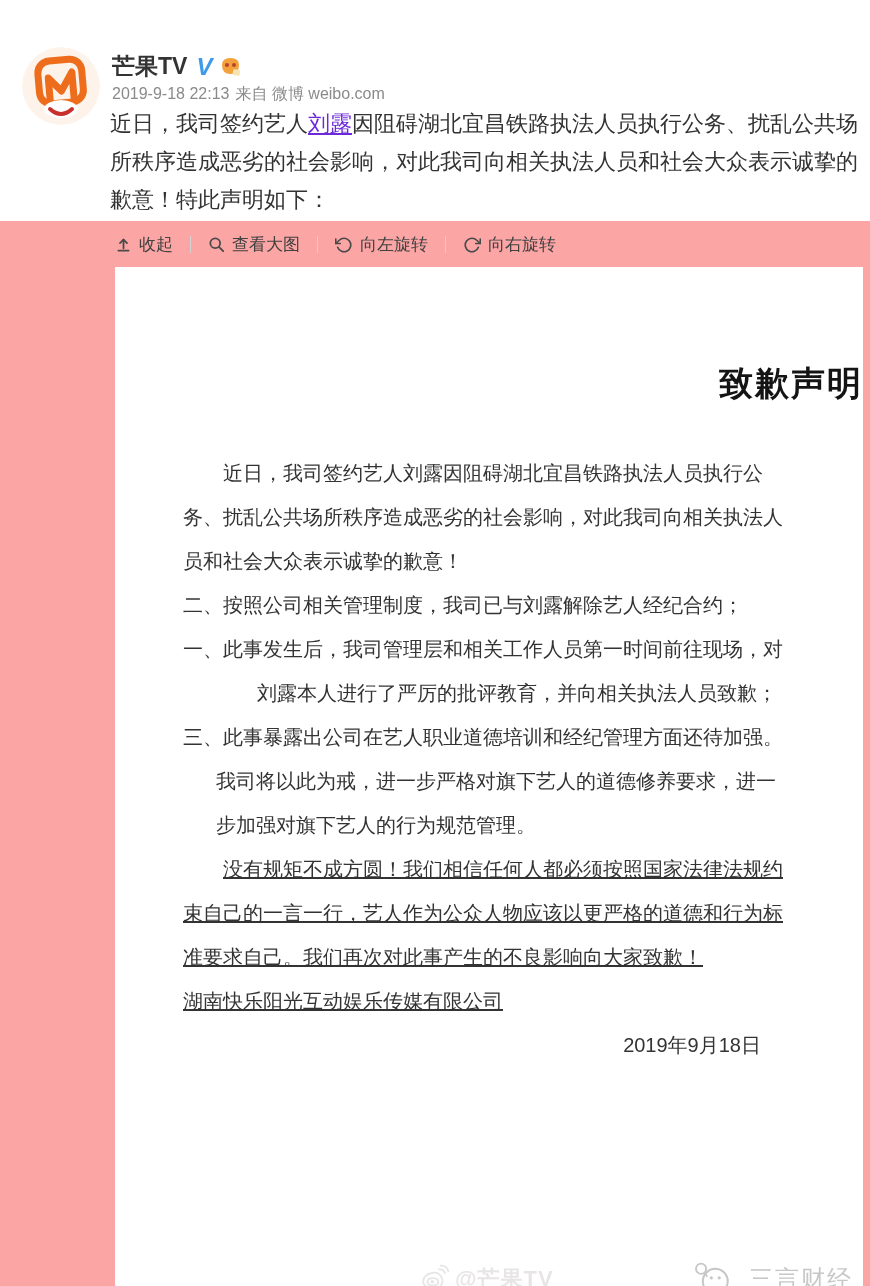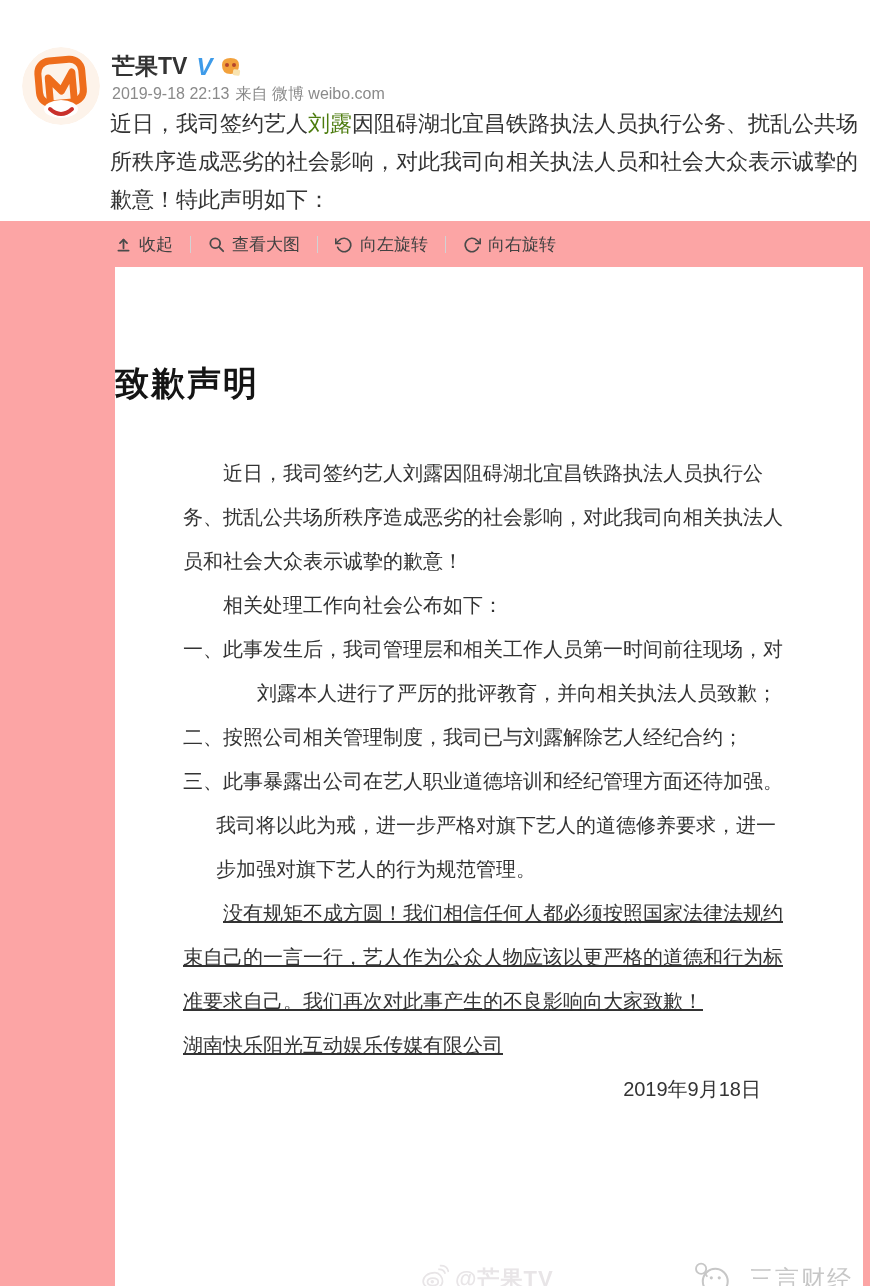--- a/index.html
+++ b/index.html
@@ -10,32 +10,32 @@
   
   .post-section { position:relative; height:182px; background:#ffffff; }
   .avatar { position:absolute; left:22px; top:8px; width:78px; height:78px; border-radius:50%; overflow:hidden; cursor:pointer; }
   .author-row { position:absolute; left:112px; top:12px; display:flex; align-items:center; }
   .author-name { font-size:23px; font-weight:bold; color:#333; cursor:pointer; }
   .v-badge { margin-left:9px; font-size:24px; font-weight:900; font-style:italic; color:#3E9BE9; line-height:1; }
   .emoji { margin-left:7px; display:inline-flex; }
   .meta-row { position:absolute; left:112px; top:45px; font-size:16px; color:#8a8a8a; }
   .meta-row .src { margin-left:6px; }
   .post-text { position:absolute; left:110px; top:66px; width:754px; font-size:22px; line-height:38px; color:#333; }
-  .red-link { color:#4d7c0f; cursor:pointer; }
+  .red-link { color:#6d28d9; cursor:pointer;text-decoration:underline; }
 
   
   .viewer-section { position:relative; height:1104px; background:#fca5a5; }
   .viewer-toolbar { display:flex; align-items:center; padding:12px 0 11px 115px; }
   .tool-item { display:flex; align-items:center; gap:7px; font-size:17px; color:#424242; cursor:pointer; }
   .tool-item svg { stroke:#4a4a4a; }
   .tool-sep { width:1px; height:17px; background:#d2d2d4; margin:0 17px; }
 
   
   .doc-box { position:relative; width:748px; height:1037px; margin-left:115px; background:#ffffff; cursor:pointer; }
-  .doc-title { padding-top:94px; text-align:left; font-size:34px; font-weight:bold; color:#141414; letter-spacing:2px; }
+  .doc-title { padding-top:94px; text-align:right; font-size:34px; font-weight:bold; color:#141414; letter-spacing:2px; }
   .doc-body { margin:44px 0 0 68px; width:600px; font-size:20px; line-height:44px; color:#333; }
   .doc-body p { margin:0; }
   .indent { text-indent:2em; }
   .hang-wide  { margin-left:-30px; padding-left:74px; text-indent:-74px; }
   .hang-narrow{ margin-left:-30px; padding-left:33px; text-indent:-33px; }
   .closing { margin-top:28px;text-decoration:underline; }
   .signature { margin-top:36px; text-align:left; padding-right:2px;text-decoration:underline; }
   .doc-date { text-align:right; padding-right:22px; }
 
   
@@ -123,23 +123,22 @@
         </svg>
         <span>向右旋转</span>
       </span>
     </div>
 
     <div class="doc-box">
       <div class="doc-title">致歉声明</div>
 
       <div class="doc-body">
         <p class="indent">近日，我司签约艺人刘露因阻碍湖北宜昌铁路执法人员执行公务、扰乱公共场所秩序造成恶劣的社会影响，对此我司向相关执法人员和社会大众表示诚挚的歉意！</p>
-        <p class="indent">相关处理工作向社会公布如下：</p>
+        <p class="hang-wide">二、按照公司相关管理制度，我司已与刘露解除艺人经纪合约；</p>
         <p class="hang-wide">一、此事发生后，我司管理层和相关工作人员第一时间前往现场，对刘露本人进行了严厉的批评教育，并向相关执法人员致歉；</p>
-        <p class="hang-wide">二、按照公司相关管理制度，我司已与刘露解除艺人经纪合约；</p>
         <p class="hang-narrow">三、此事暴露出公司在艺人职业道德培训和经纪管理方面还待加强。我司将以此为戒，进一步严格对旗下艺人的道德修养要求，进一步加强对旗下艺人的行为规范管理。</p>
         <p class="indent closing">没有规矩不成方圆！我们相信任何人都必须按照国家法律法规约束自己的一言一行，艺人作为公众人物应该以更严格的道德和行为标准要求自己。我们再次对此事产生的不良影响向大家致歉！</p>
         <p class="signature">湖南快乐阳光互动娱乐传媒有限公司</p>
         <p class="doc-date">2019年9月18日</p>
       </div>
 
       <div class="wm-weibo">
         <svg width="28" height="26" viewBox="0 0 26 24">
           <path d="M13 8 C6 8 2 12 2 16 C2 20 6 22.5 11 22.5 C16 22.5 20 20 20 16 C20 12.5 17 8 13 8 Z M11 20 C8 20 6 18.5 6 16.5 C6 14.5 8 13 11 13 C14 13 16 14.5 16 16.5 C16 18.5 14 20 11 20 Z" fill="none" stroke="currentColor" stroke-width="1.6"></path>
           <circle cx="10.5" cy="16.5" r="1.6" fill="currentColor"></circle>

